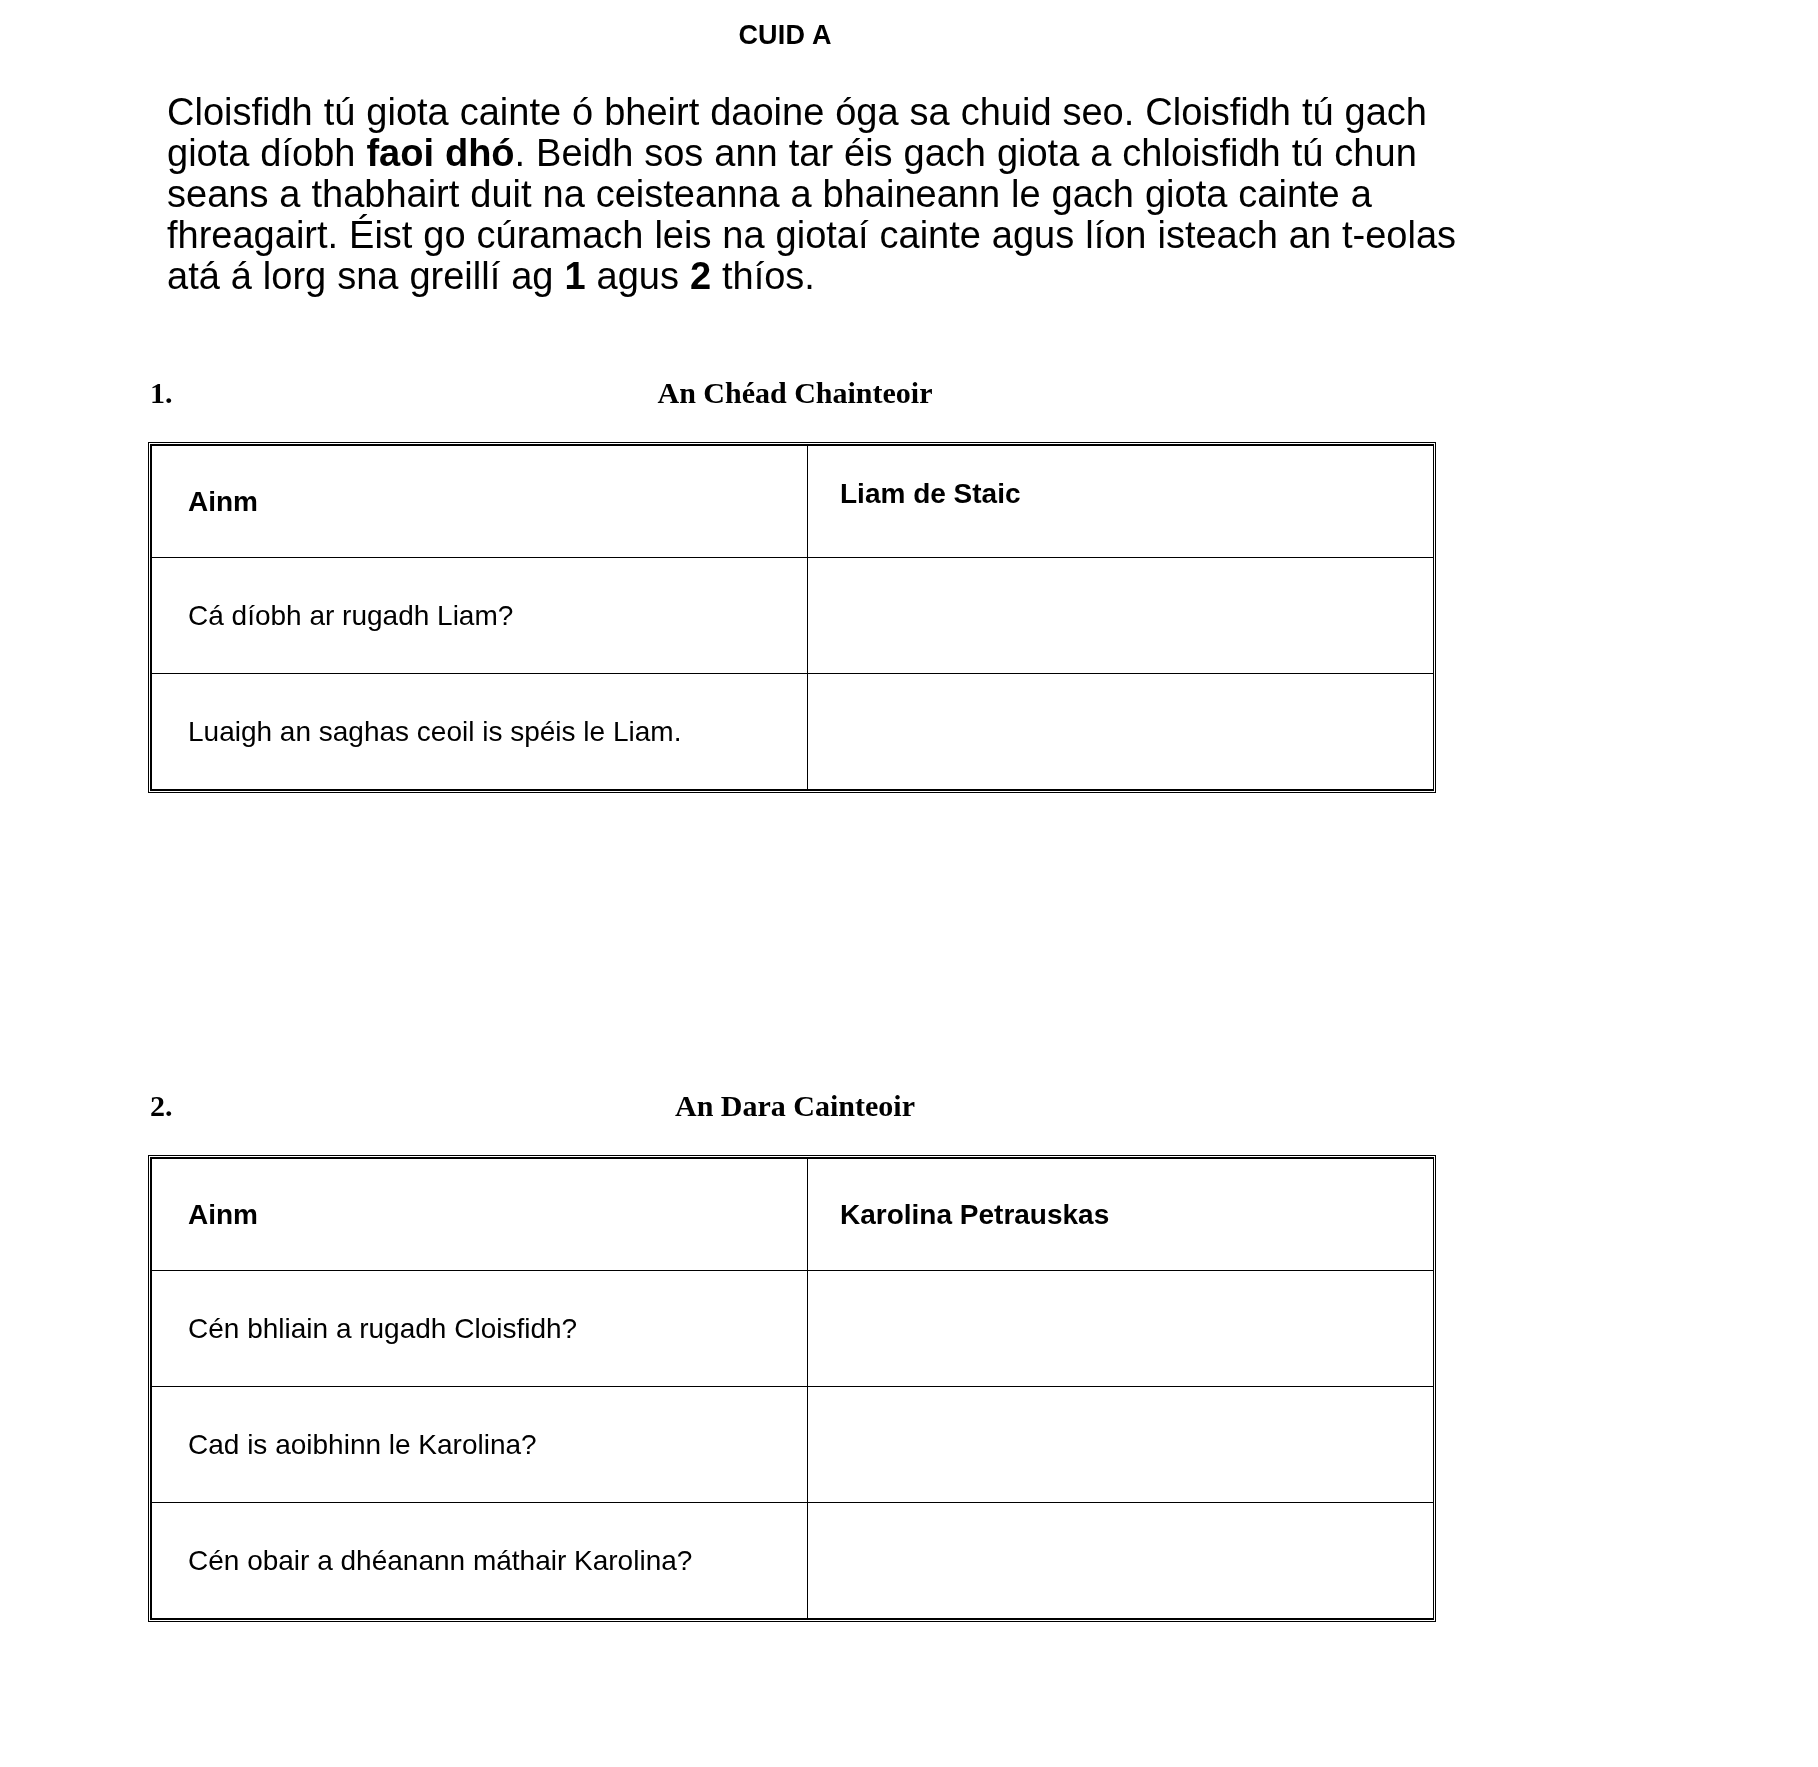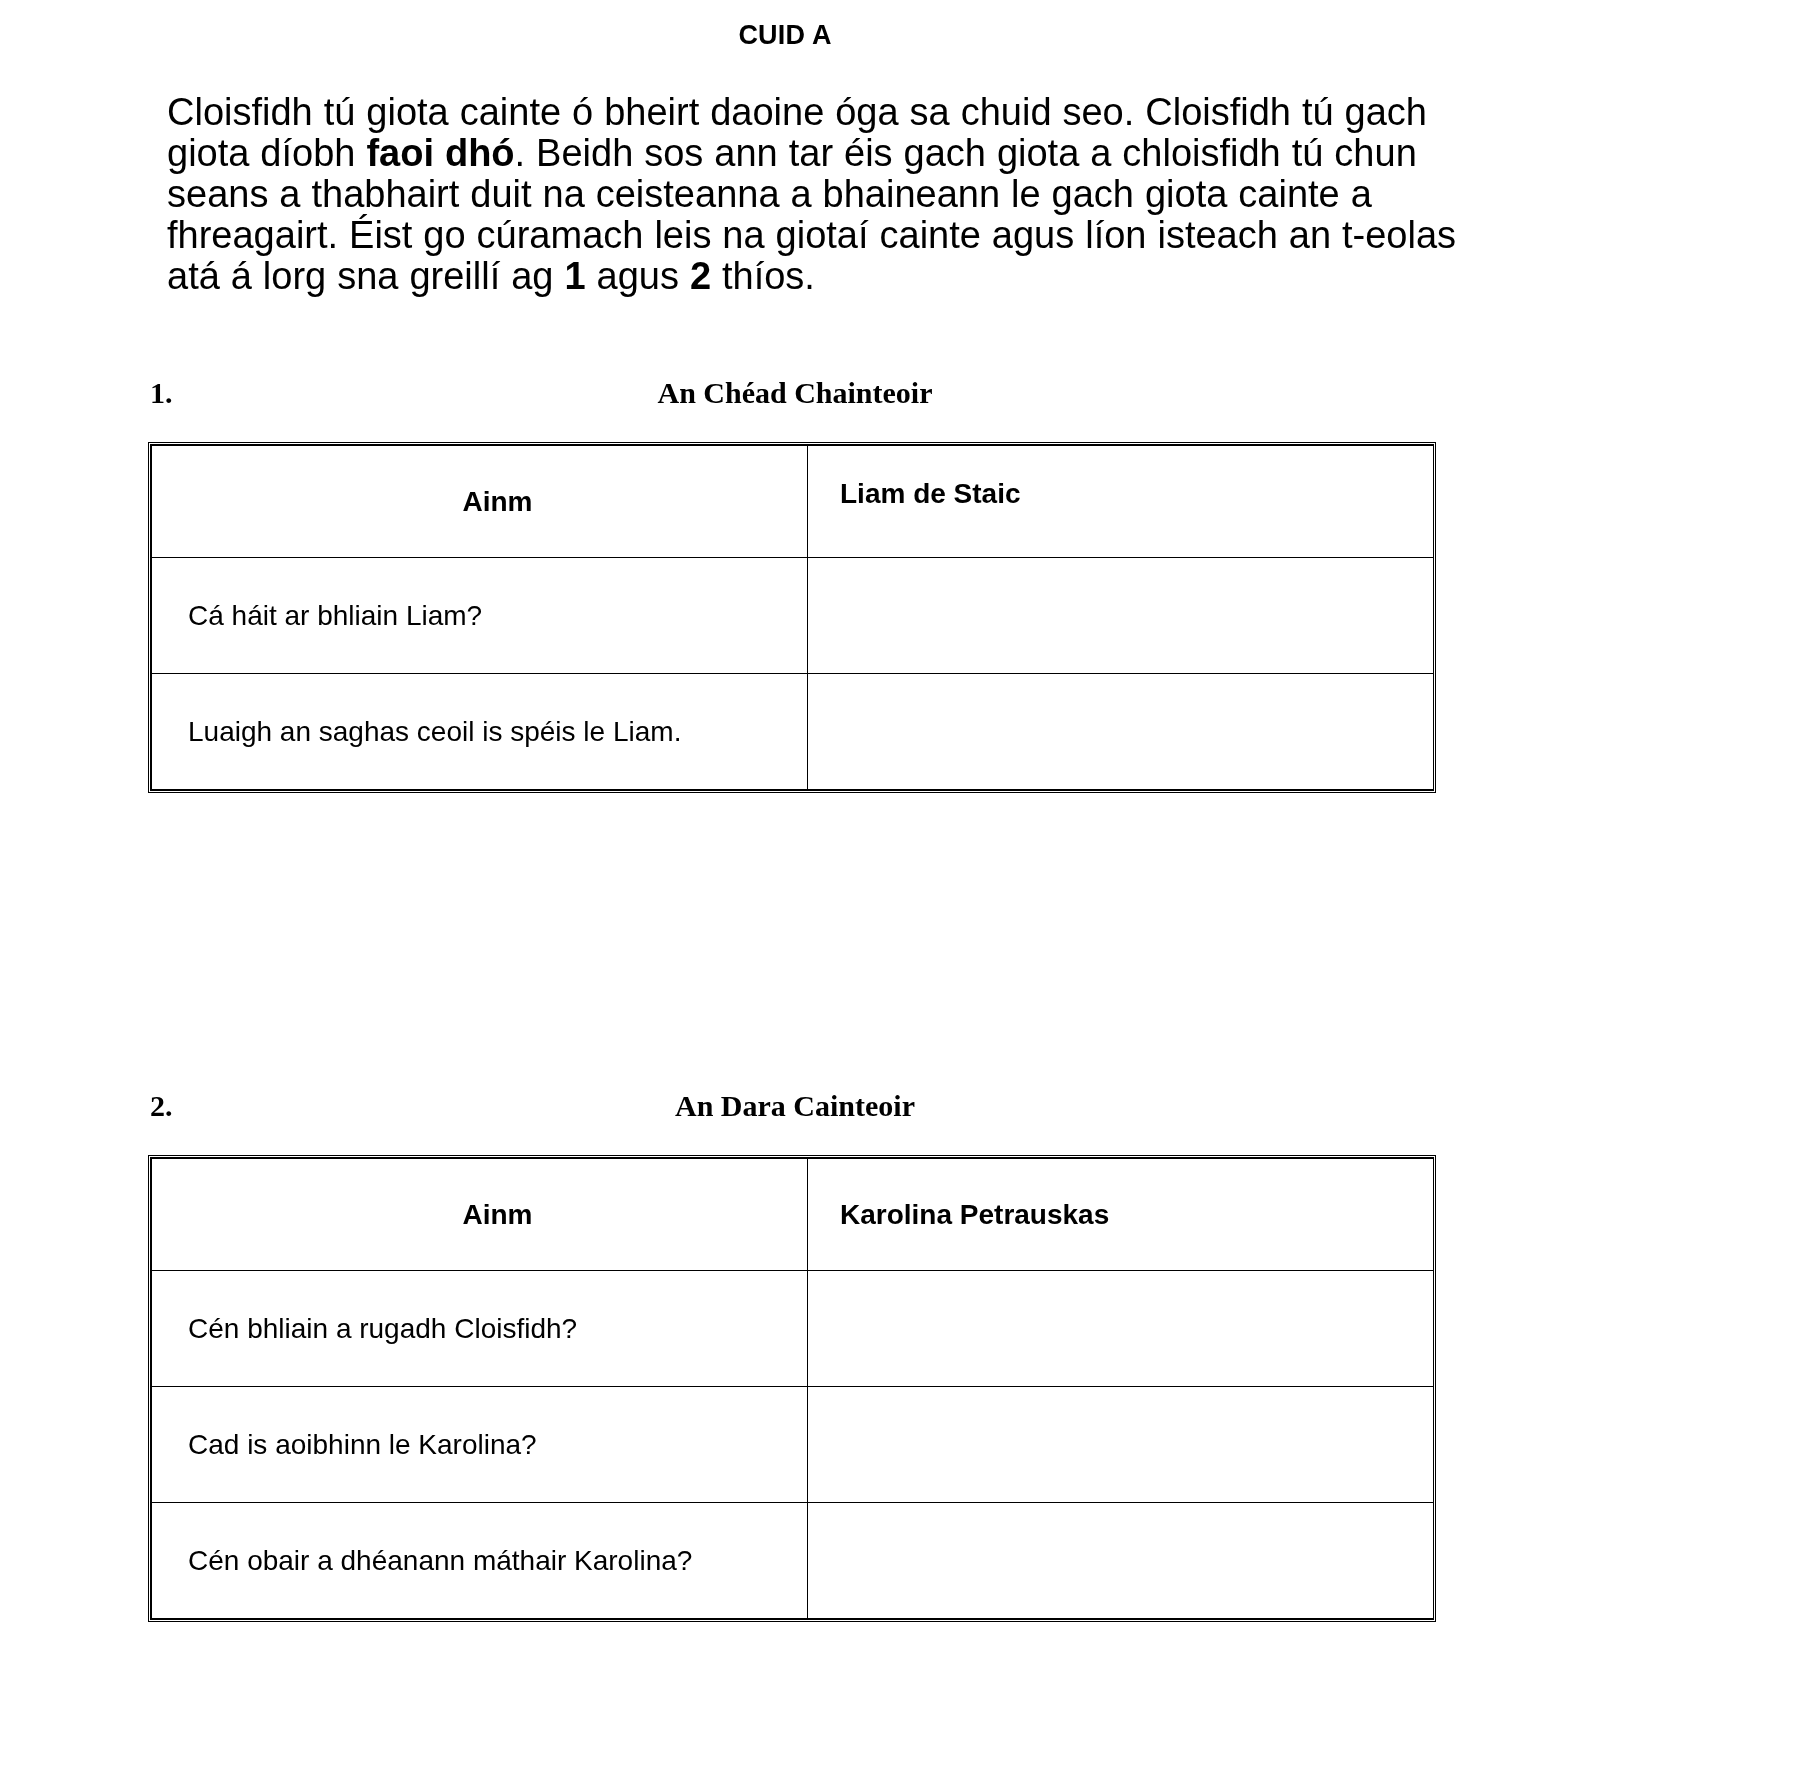--- a/index.html
+++ b/index.html
@@ -88,21 +88,20 @@
   }
   .grid td.col-q { width: 656px; }
   .grid td.col-a { width: 626px; padding-left: 32px; }
 
   .grid tr.header-row td { height: 112px; }
   .grid tr.q-row td { height: 116px; }
 
   .grid td.label-ainm {
     font-weight: bold;
     padding-left: 36px;
-    text-align: center;
   }
   .grid td.value-name {
     font-weight: bold;
     padding-left: 32px;
   }
   .grid td.question {
     font-weight: normal;
     padding-left: 36px;
   }
 
@@ -135,21 +134,21 @@
   <div class="section-head section-title" id="head-1-title">An Chéad Chainteoir</div>
 
   <div class="grid table-one" id="table-1">
     <table>
       <tbody>
         <tr class="header-row">
           <td class="col-q label-ainm">Ainm</td>
           <td class="col-a value-name">Liam de Staic</td>
         </tr>
         <tr class="q-row">
-          <td class="col-q question">Cá háit ar bhliain Liam?</td>
+          <td class="col-q question">Cá díobh ar rugadh Liam?</td>
           <td class="col-a answer"></td>
         </tr>
         <tr class="q-row">
           <td class="col-q question">Luaigh an saghas ceoil is spéis le Liam.</td>
           <td class="col-a answer"></td>
         </tr>
       </tbody>
     </table>
   </div>
 

